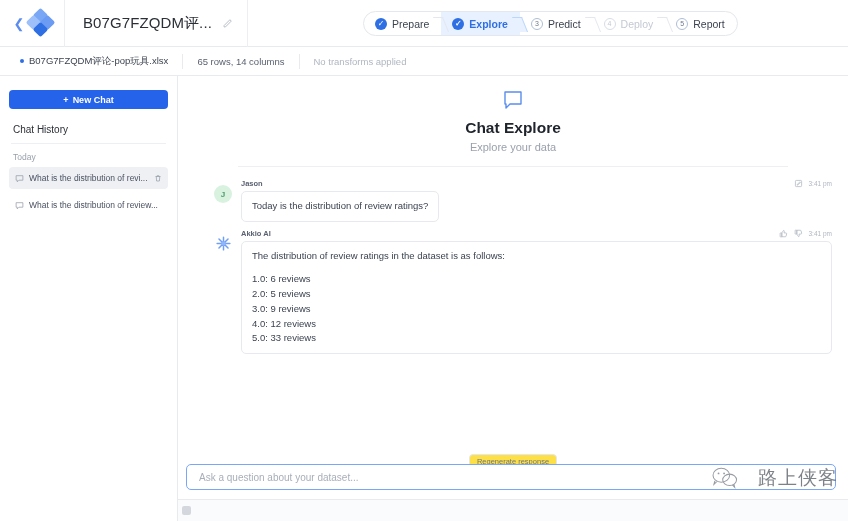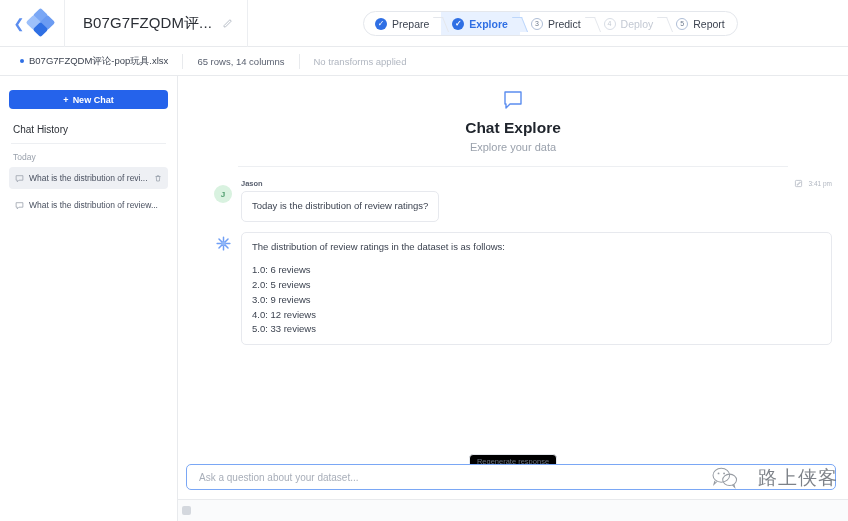--- a/index.html
+++ b/index.html
@@ -133,21 +133,21 @@
     padding:7px 10px; font-size:9.5px; color:#3c4350; line-height:1.55;
     display:inline-block; max-width:100%;
   }
   .bubble.block { display:block; }
   .bubble .gap { height:9px; }
 
   
   .regen-wrap { position:absolute; left:0; right:0; top:374px; text-align:center; }
   .regen {
     display:inline-block; border:1px solid #e4e7ec; border-radius:4px;
-    background:#000000; padding:2px 7px; font-size:7.5px; color:#6d7581; cursor:pointer;
+    background:#fde047; padding:2px 7px; font-size:7.5px; color:#6d7581; cursor:pointer;
     font-family:"Liberation Sans", sans-serif;
   }
   .composer {
     position:absolute; left:8px; right:12px; top:388px;
     border:1px solid #7aa7f5; border-radius:5px; background:#fff;
     height:26px; display:flex; align-items:center; padding:0 12px;
     overflow:hidden;
   }
   .composer input {
     border:none; outline:none; width:100%; font-size:10px; color:#3c4350;
@@ -298,20 +298,34 @@
       </div>
 
       <div class="msg">
         <div class="avatar ai">
           <svg width="17" height="17" viewBox="0 0 24 24" fill="none" stroke="#6f9ef5" stroke-width="2.1" stroke-linecap="round">
             <path d="M12 3v18M3 12h18M5.6 5.6l12.8 12.8M18.4 5.6L5.6 18.4"></path>
             <circle cx="12" cy="12" r="3" fill="#8fb6f8" stroke="none"></circle>
           </svg>
         </div>
         <div class="msg-body">
+          <div class="msg-head">
+            <span class="msg-name">Akkio AI</span>
+            <span class="msg-actions">
+              <svg class="act-ico" viewBox="0 0 16 16" fill="none" stroke="currentColor" stroke-width="1.3">
+                <path d="M5 7l3-4.5c1 0 1.6.7 1.4 1.7L9 7h3.3c.9 0 1.5.8 1.3 1.6l-1 4c-.1.7-.7 1.2-1.4 1.2H5z"></path>
+                <rect x="2" y="7" width="3" height="7" rx="0.6"></rect>
+              </svg>
+              <svg class="act-ico" viewBox="0 0 16 16" fill="none" stroke="currentColor" stroke-width="1.3">
+                <path d="M5 9l3 4.5c1 0 1.6-.7 1.4-1.7L9 9h3.3c.9 0 1.5-.8 1.3-1.6l-1-4C12.5 2.7 11.9 2.2 11.2 2.2H5z"></path>
+                <rect x="2" y="2" width="3" height="7" rx="0.6"></rect>
+              </svg>
+              <span class="msg-time">3:41 pm</span>
+            </span>
+          </div>
           <div class="bubble block">
             <div>The distribution of review ratings in the dataset is as follows:</div>
             <div class="gap"></div>
             <div>1.0: 6 reviews</div>
             <div>2.0: 5 reviews</div>
             <div>3.0: 9 reviews</div>
             <div>4.0: 12 reviews</div>
             <div>5.0: 33 reviews</div>
           </div>
         </div>

